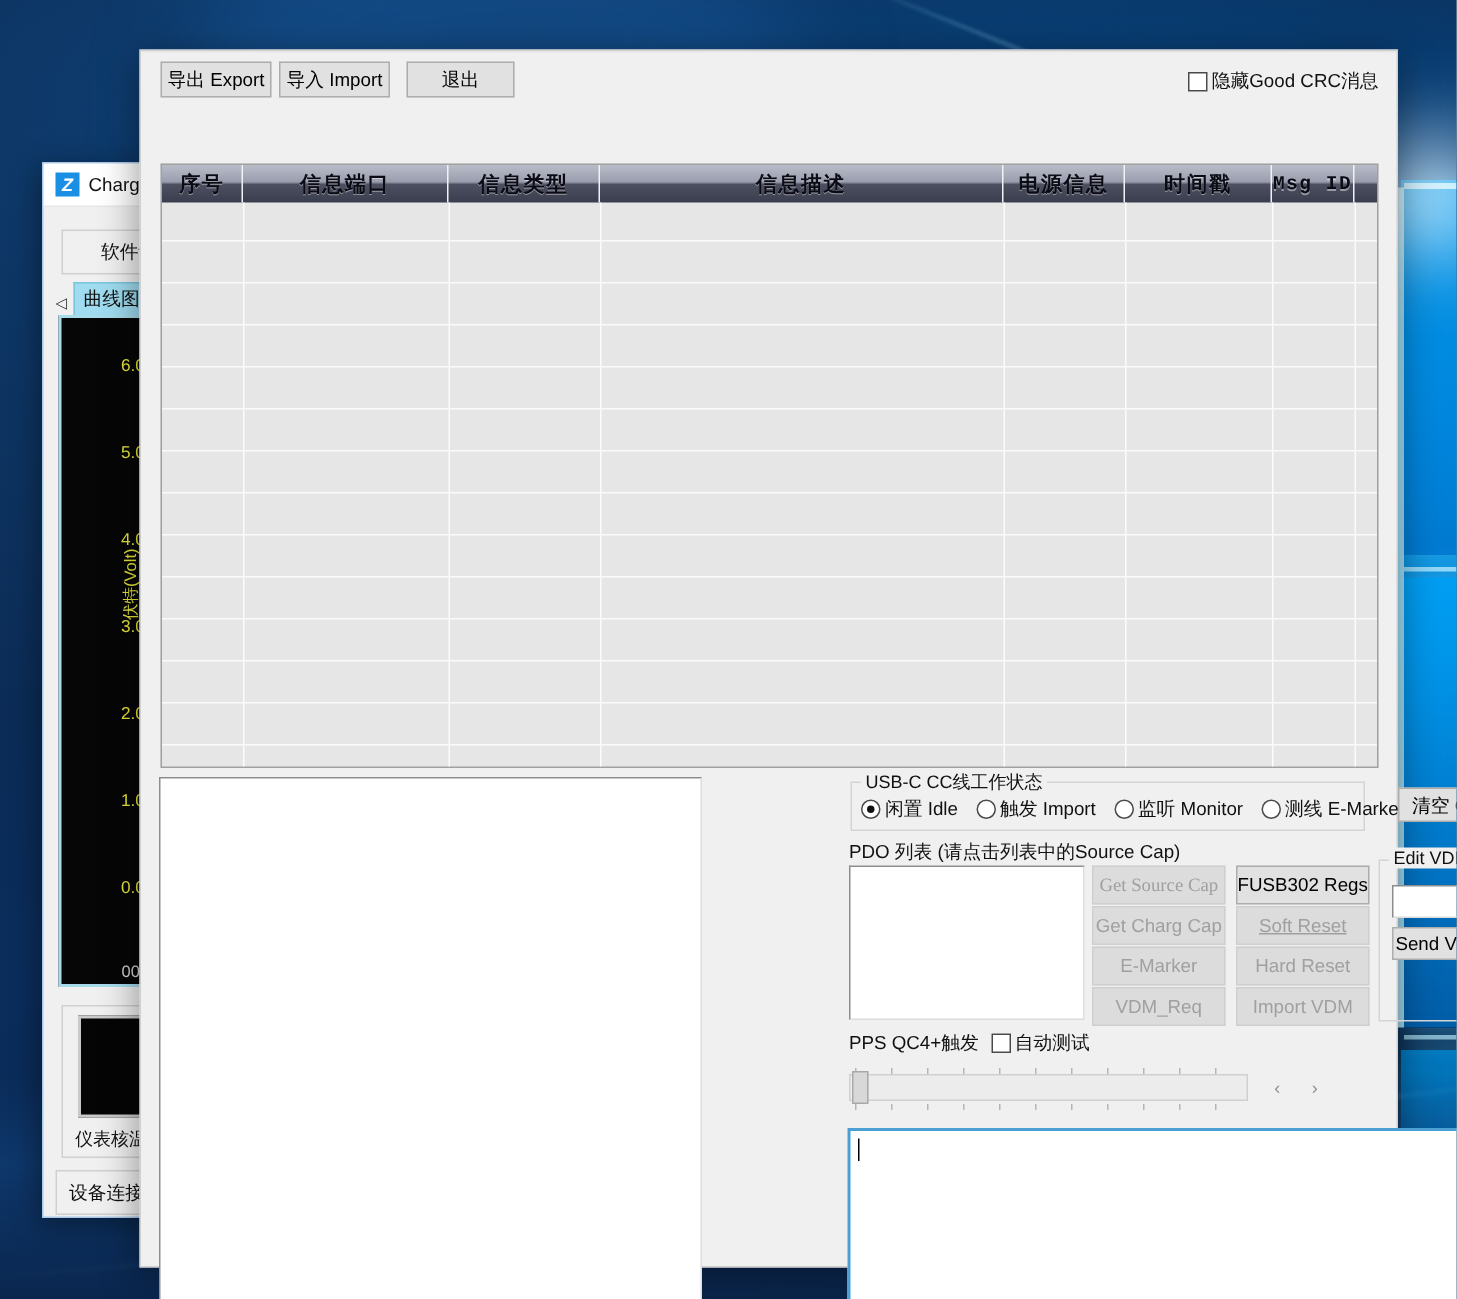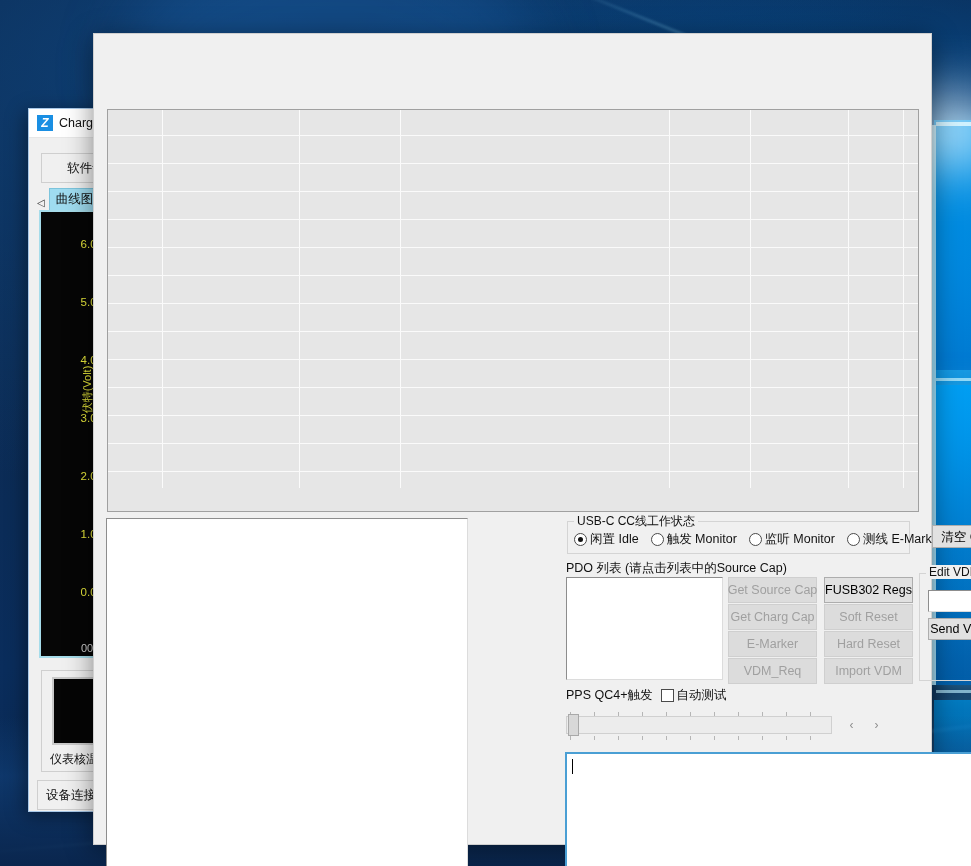--- a/index.html
+++ b/index.html
@@ -167,22 +167,40 @@
       
     </div>
     <div id="gaugelabel">仪表核温:</div>
   </div>
   <div id="statusbtn">设备连接状</div>
 </div>
 
 <div id="pdwin" class="win">
 
 
+  <div id="pdtoolbar">
+    <div class="btn" id="tb-export">导出 Export</div>
+    <div class="btn" id="tb-import">导入 Import</div>
+    <div class="btn" id="tb-quit">退出</div>
+    <label class="cbox" id="tb-hide">
+      <span class="cbx"></span>
+      <span>隐藏Good CRC消息</span>
+    </label>
+  </div>
 
   <div id="tablewrap">
+    <div id="thead">
+      <div class="th" style="width:54px">序号</div>
+      <div class="th" style="width:137px">信息端口</div>
+      <div class="th" style="width:101px">信息类型</div>
+      <div class="th" style="width:269px">信息描述</div>
+      <div class="th" style="width:81px">电源信息</div>
+      <div class="th" style="width:98px">时间戳</div>
+      <div class="th" style="width:55px;font-family:'Liberation Mono',monospace;font-size:13px;">Msg ID</div>
+    </div>
     <div id="tbody">
       <div class="vline" style="left:54px"></div>
       <div class="vline" style="left:191px"></div>
       <div class="vline" style="left:292px"></div>
       <div class="vline" style="left:561px"></div>
       <div class="vline" style="left:642px"></div>
       <div class="vline" style="left:740px"></div>
       <div class="vline" style="left:795px"></div>
       <div class="hline" style="top:25px"></div>
       <div class="hline" style="top:53px"></div>
@@ -204,42 +222,42 @@
 
   <div class="grp" id="ccgrp">
     <span class="grptitle">USB-C CC线工作状态</span>
     <div id="ccrow">
       <label class="radio">
         <span class="rdot on"></span>
         <span>闲置 Idle</span>
       </label>
       <label class="radio">
         <span class="rdot"></span>
-        <span>触发 Monitor</span>
+        <span>触发 Import</span>
       </label>
       <label class="radio">
         <span class="rdot"></span>
         <span>监听 Monitor</span>
       </label>
       <label class="radio">
         <span class="rdot"></span>
         <span>测线 E-Marker</span>
       </label>
     </div>
   </div>
 
   <div class="btn" id="clearbtn">清空 Clear</div>
 
   <div id="pdolabel">PDO 列表 (请点击列表中的Source Cap)</div>
   <div id="pdolist" class="sunken"></div>
 
-  <div class="btn gbtn dis" style="left:634px;top:543px;">Get Source Cap</div>
+  <div class="btn gbtn dis" style="left:634px;top:543px;font-family:Liberation Serif, serif;">Get Source Cap</div>
   <div class="btn gbtn" style="left:730px;top:543px;">FUSB302 Regs</div>
   <div class="btn gbtn dis" style="left:634px;top:570px;">Get Charg Cap</div>
-  <div class="btn gbtn dis" style="left:730px;top:570px;">Soft Reset</div>
+  <div class="btn gbtn dis" style="left:730px;top:570px;text-decoration:underline;">Soft Reset</div>
   <div class="btn gbtn dis" style="left:634px;top:597px;">E-Marker</div>
   <div class="btn gbtn dis" style="left:730px;top:597px;">Hard Reset</div>
   <div class="btn gbtn dis" style="left:634px;top:624px;">VDM_Req</div>
   <div class="btn gbtn dis" style="left:730px;top:624px;">Import VDM</div>
 
   <div class="grp" id="vdmgrp">
     <span class="grptitle">Edit VDM</span>
     <input id="vdminput" class="sunken" type="text" placeholder="" style="">
     <div class="btn" id="sendvdm">Send VDM</div>
   </div>

